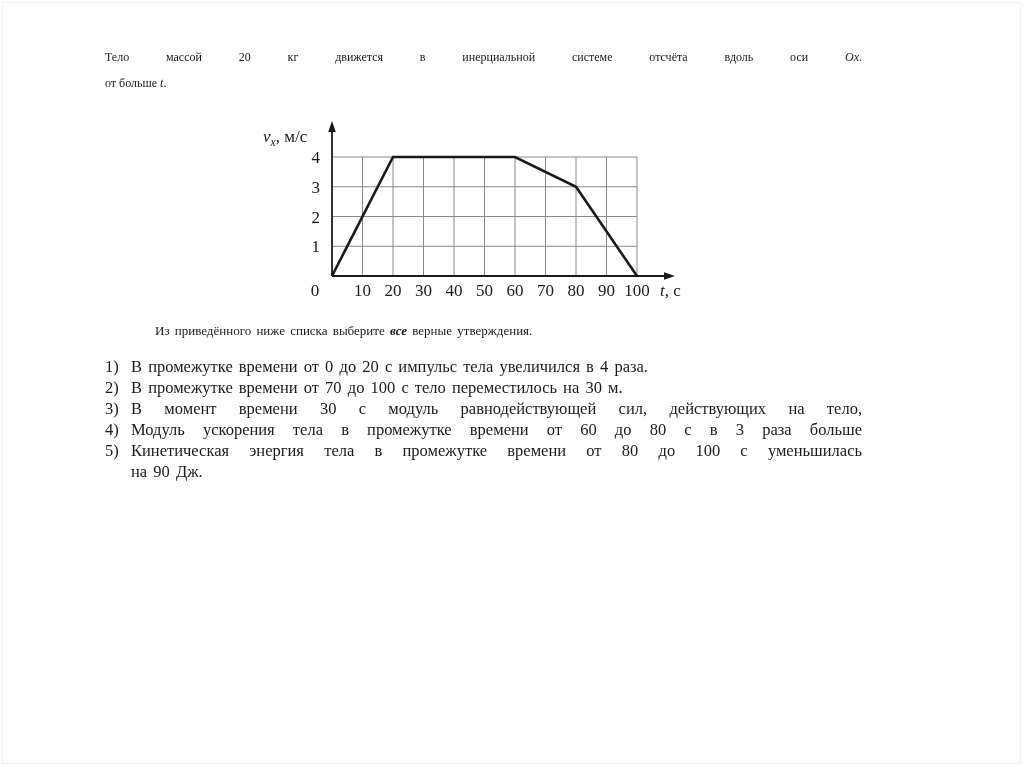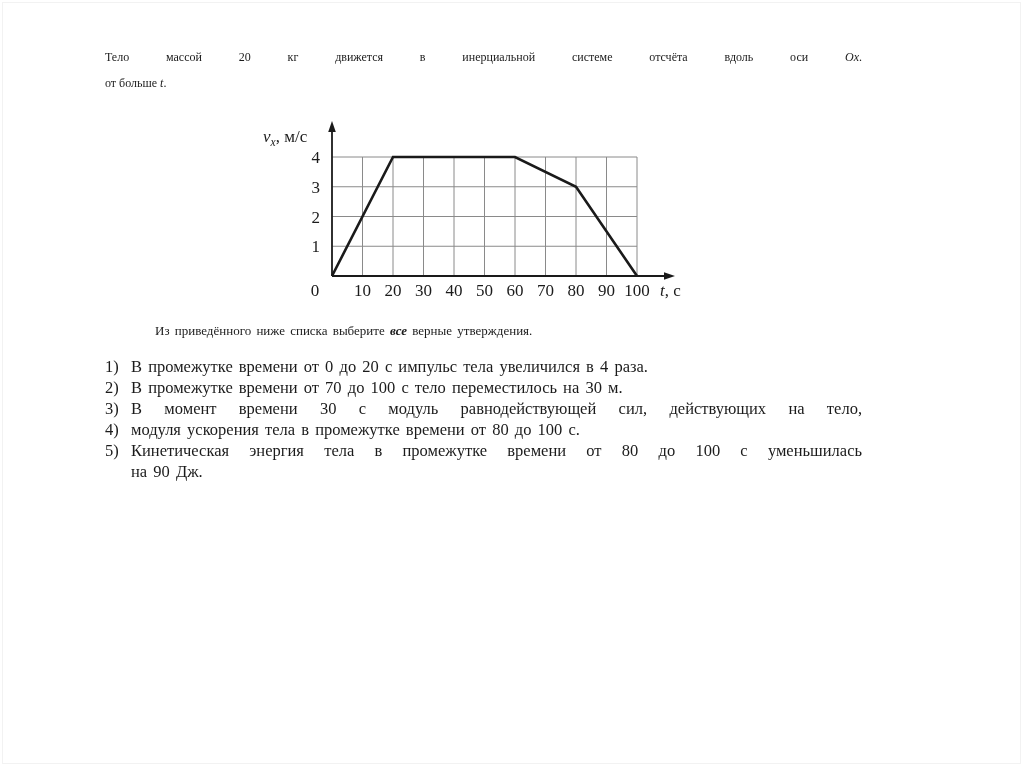--- a/index.html
+++ b/index.html
@@ -98,21 +98,21 @@
     </div>
     <div class="option">
       <span class="num">3)</span>
       <div class="text">
         <div class="line stretch">В момент времени 30 с модуль равнодействующей сил, действующих на тело,</div>
       </div>
     </div>
     <div class="option">
       <span class="num">4)</span>
       <div class="text">
-        <div class="line">модуля ускорения тела в промежутке времени от 80 до 100 с.</div>
+        <div class="line stretch">Модуль ускорения тела в промежутке времени от 60 до 80 с в 3 раза больше</div>
       </div>
     </div>
     <div class="option">
       <span class="num">5)</span>
       <div class="text">
         <div class="line stretch">Кинетическая энергия тела в промежутке времени от 80 до 100 с уменьшилась</div>
         <div class="line">на 90 Дж.</div>
       </div>
     </div>
   </div>

